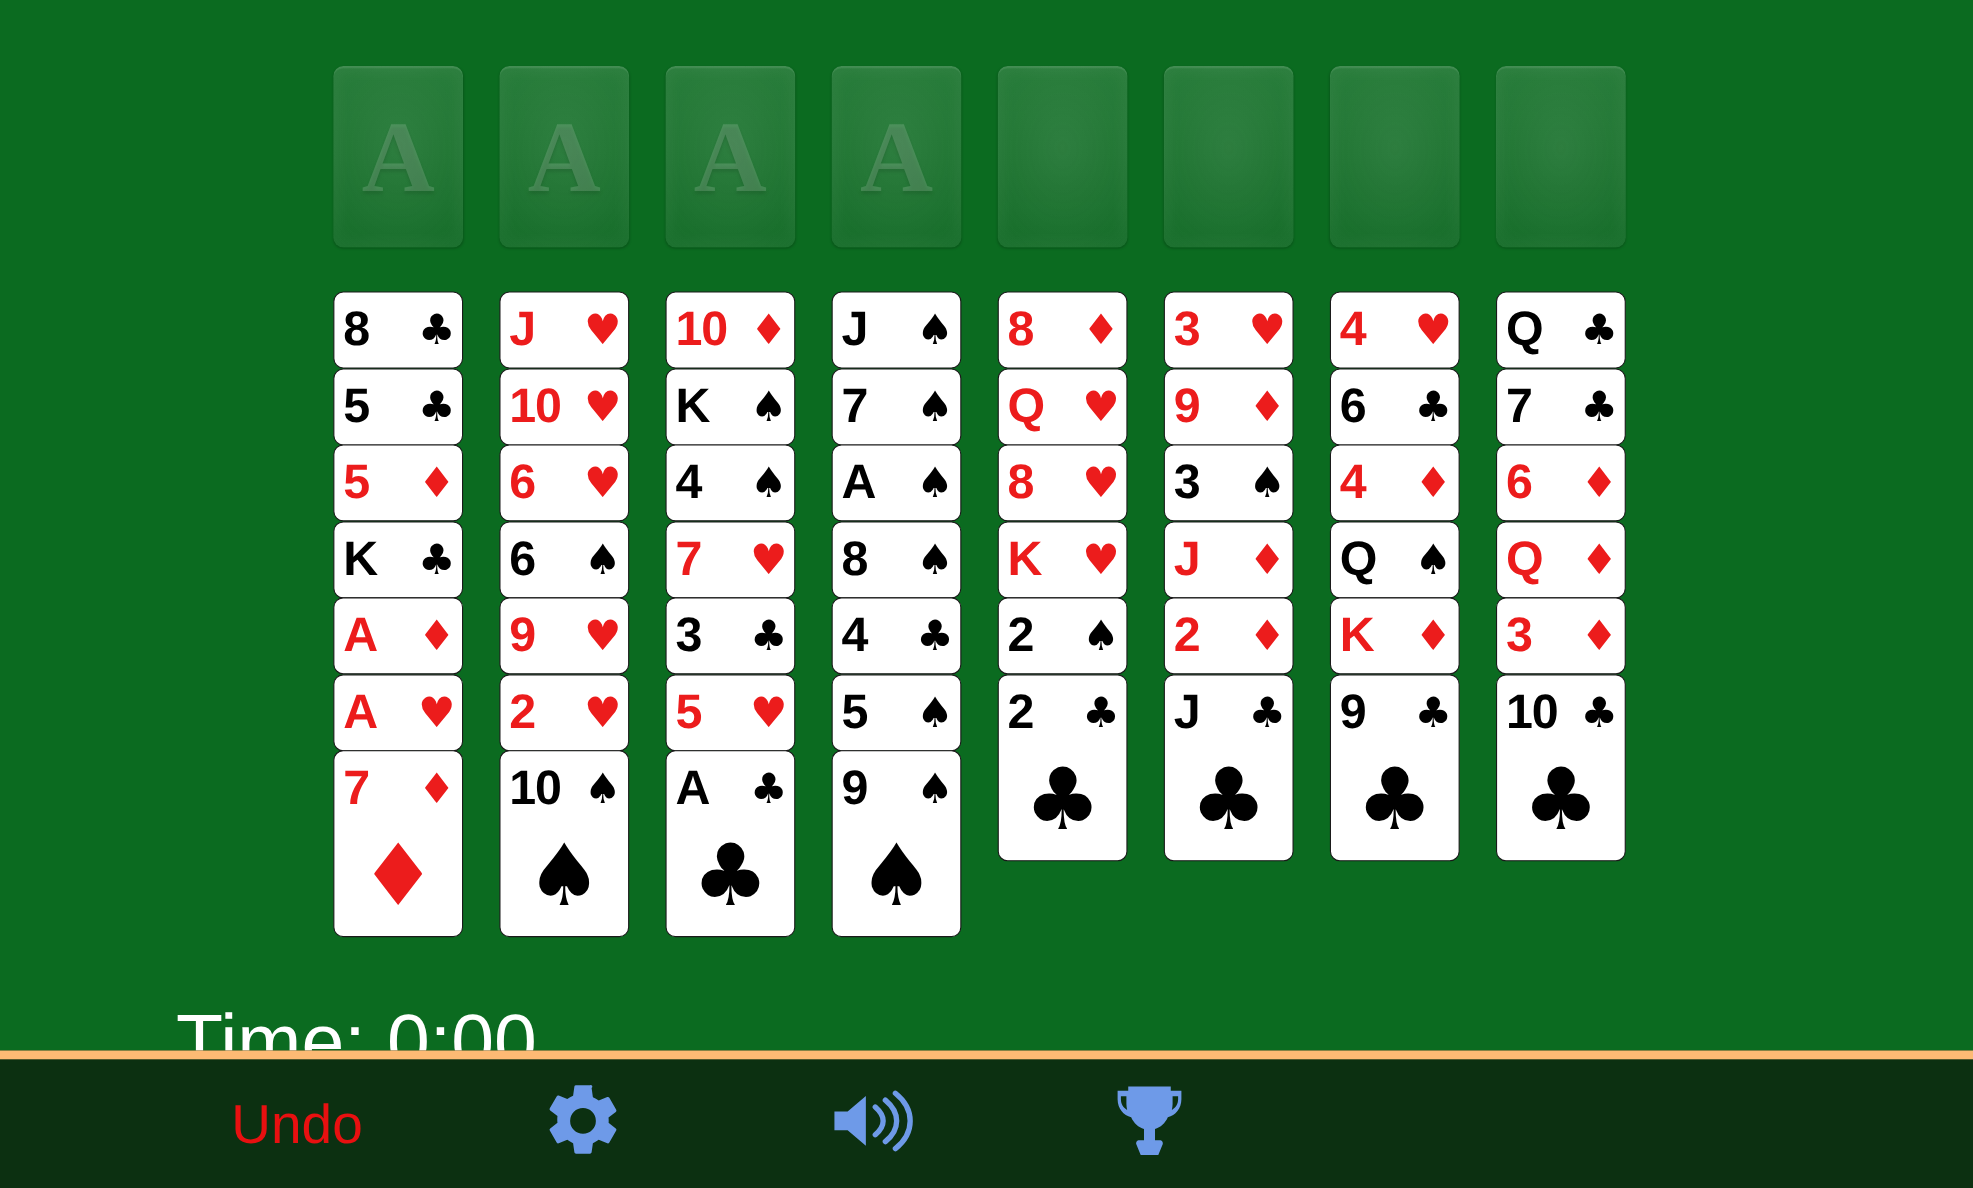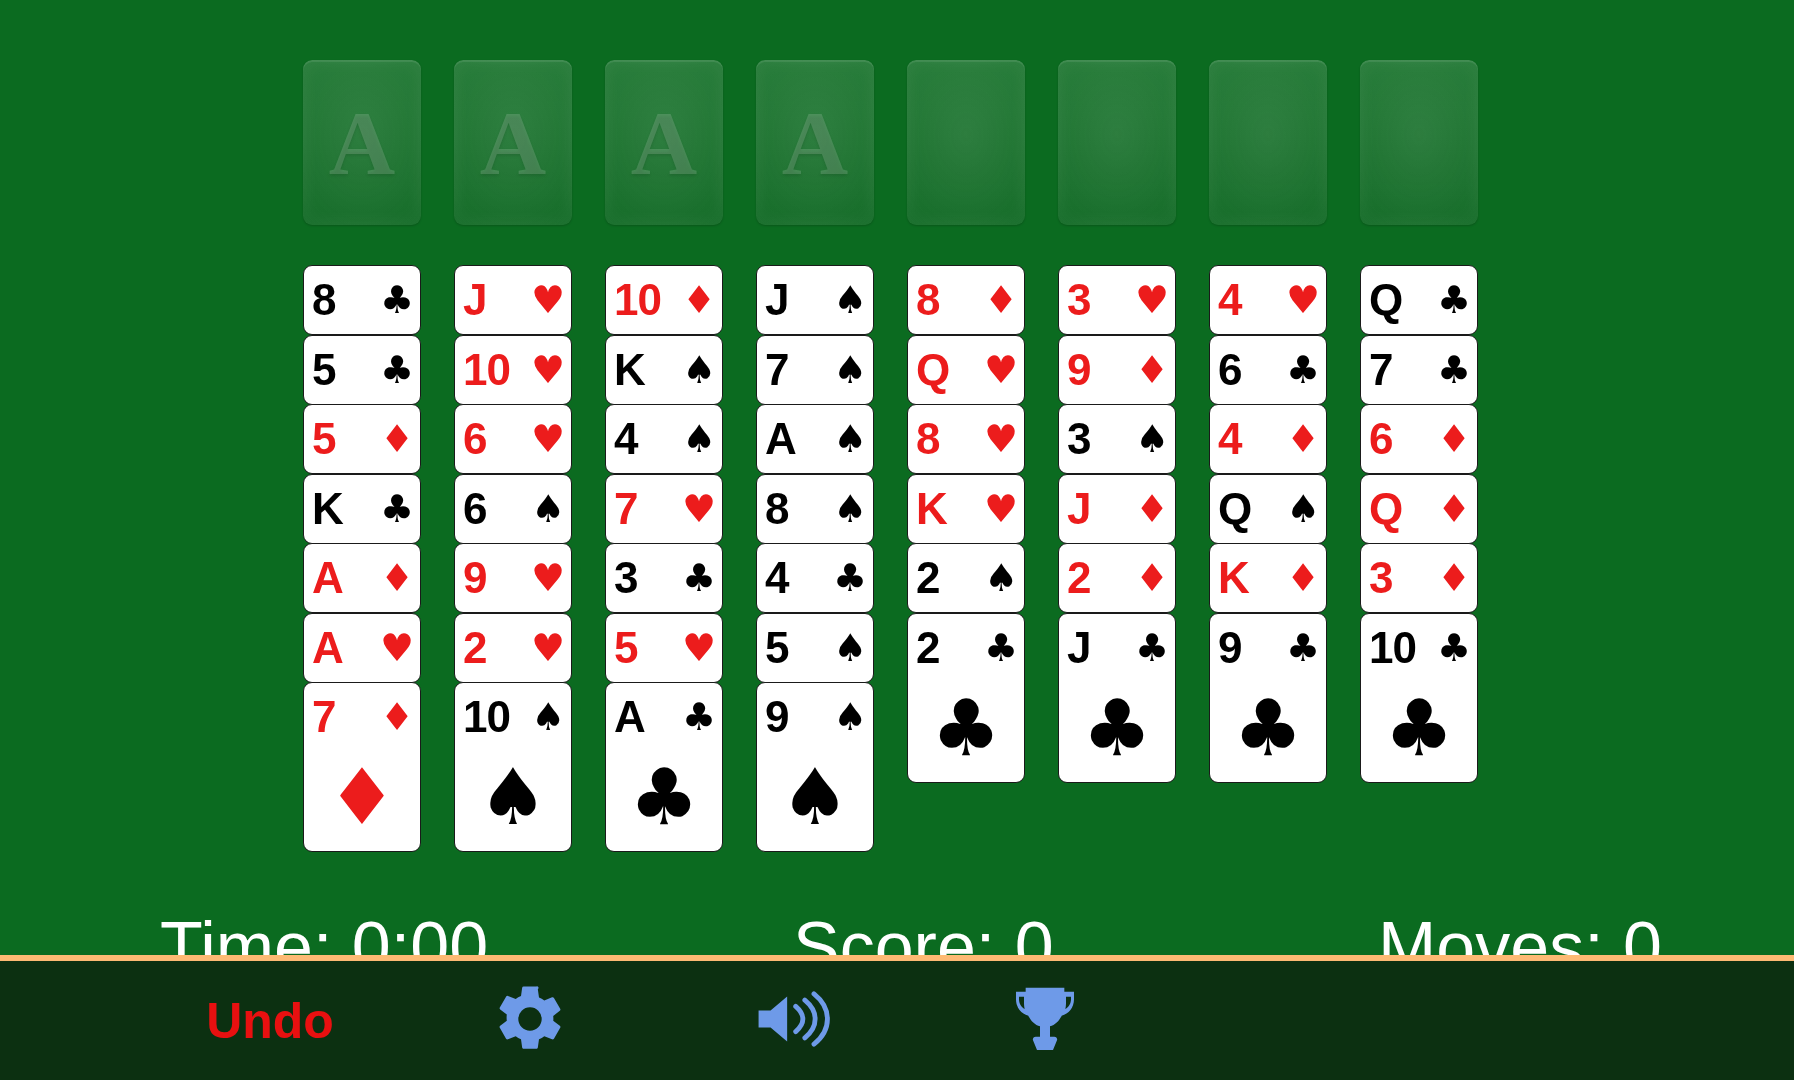--- a/index.html
+++ b/index.html
@@ -131,24 +131,23 @@
   .status .s-moves { position:absolute; left:1378px; }
 
   
   .toolbar {
     position:absolute;
     left:0;
     bottom:0;
     width:1794px;
     height:125px;
     background:#0c3011;
-    border-top:6px solid #fdba74;
+    border-top:8px solid #fdba74;
     display:flex;
     align-items:center;
-    font-weight:bold;
   }
   .tb-item {
     position:absolute;
     display:flex;
     align-items:center;
     justify-content:center;
     height:125px;
   }
   .tb-undo     { left:155px;  width:230px; }
   .tb-settings { left:460px;  width:140px; }
@@ -423,22 +422,20 @@
         <div class="card last">
           <span class="rank black">10</span>
           <span class="suit black">♣</span>
           <span class="bigsuit black">♣</span>
         </div>
       </div>
     </div>
 
   <div class="status">
     <span class="s-time">Time: 0:00</span>
-    <span class="s-score">Score: 0</span>
-    <span class="s-moves">Moves: 0</span>
   </div>
 
   <div class="toolbar">
 
     <div class="tb-item tb-undo">
       <span class="tb-label">Undo</span>
     </div>
 
     <div class="tb-item tb-settings">
       <span>

